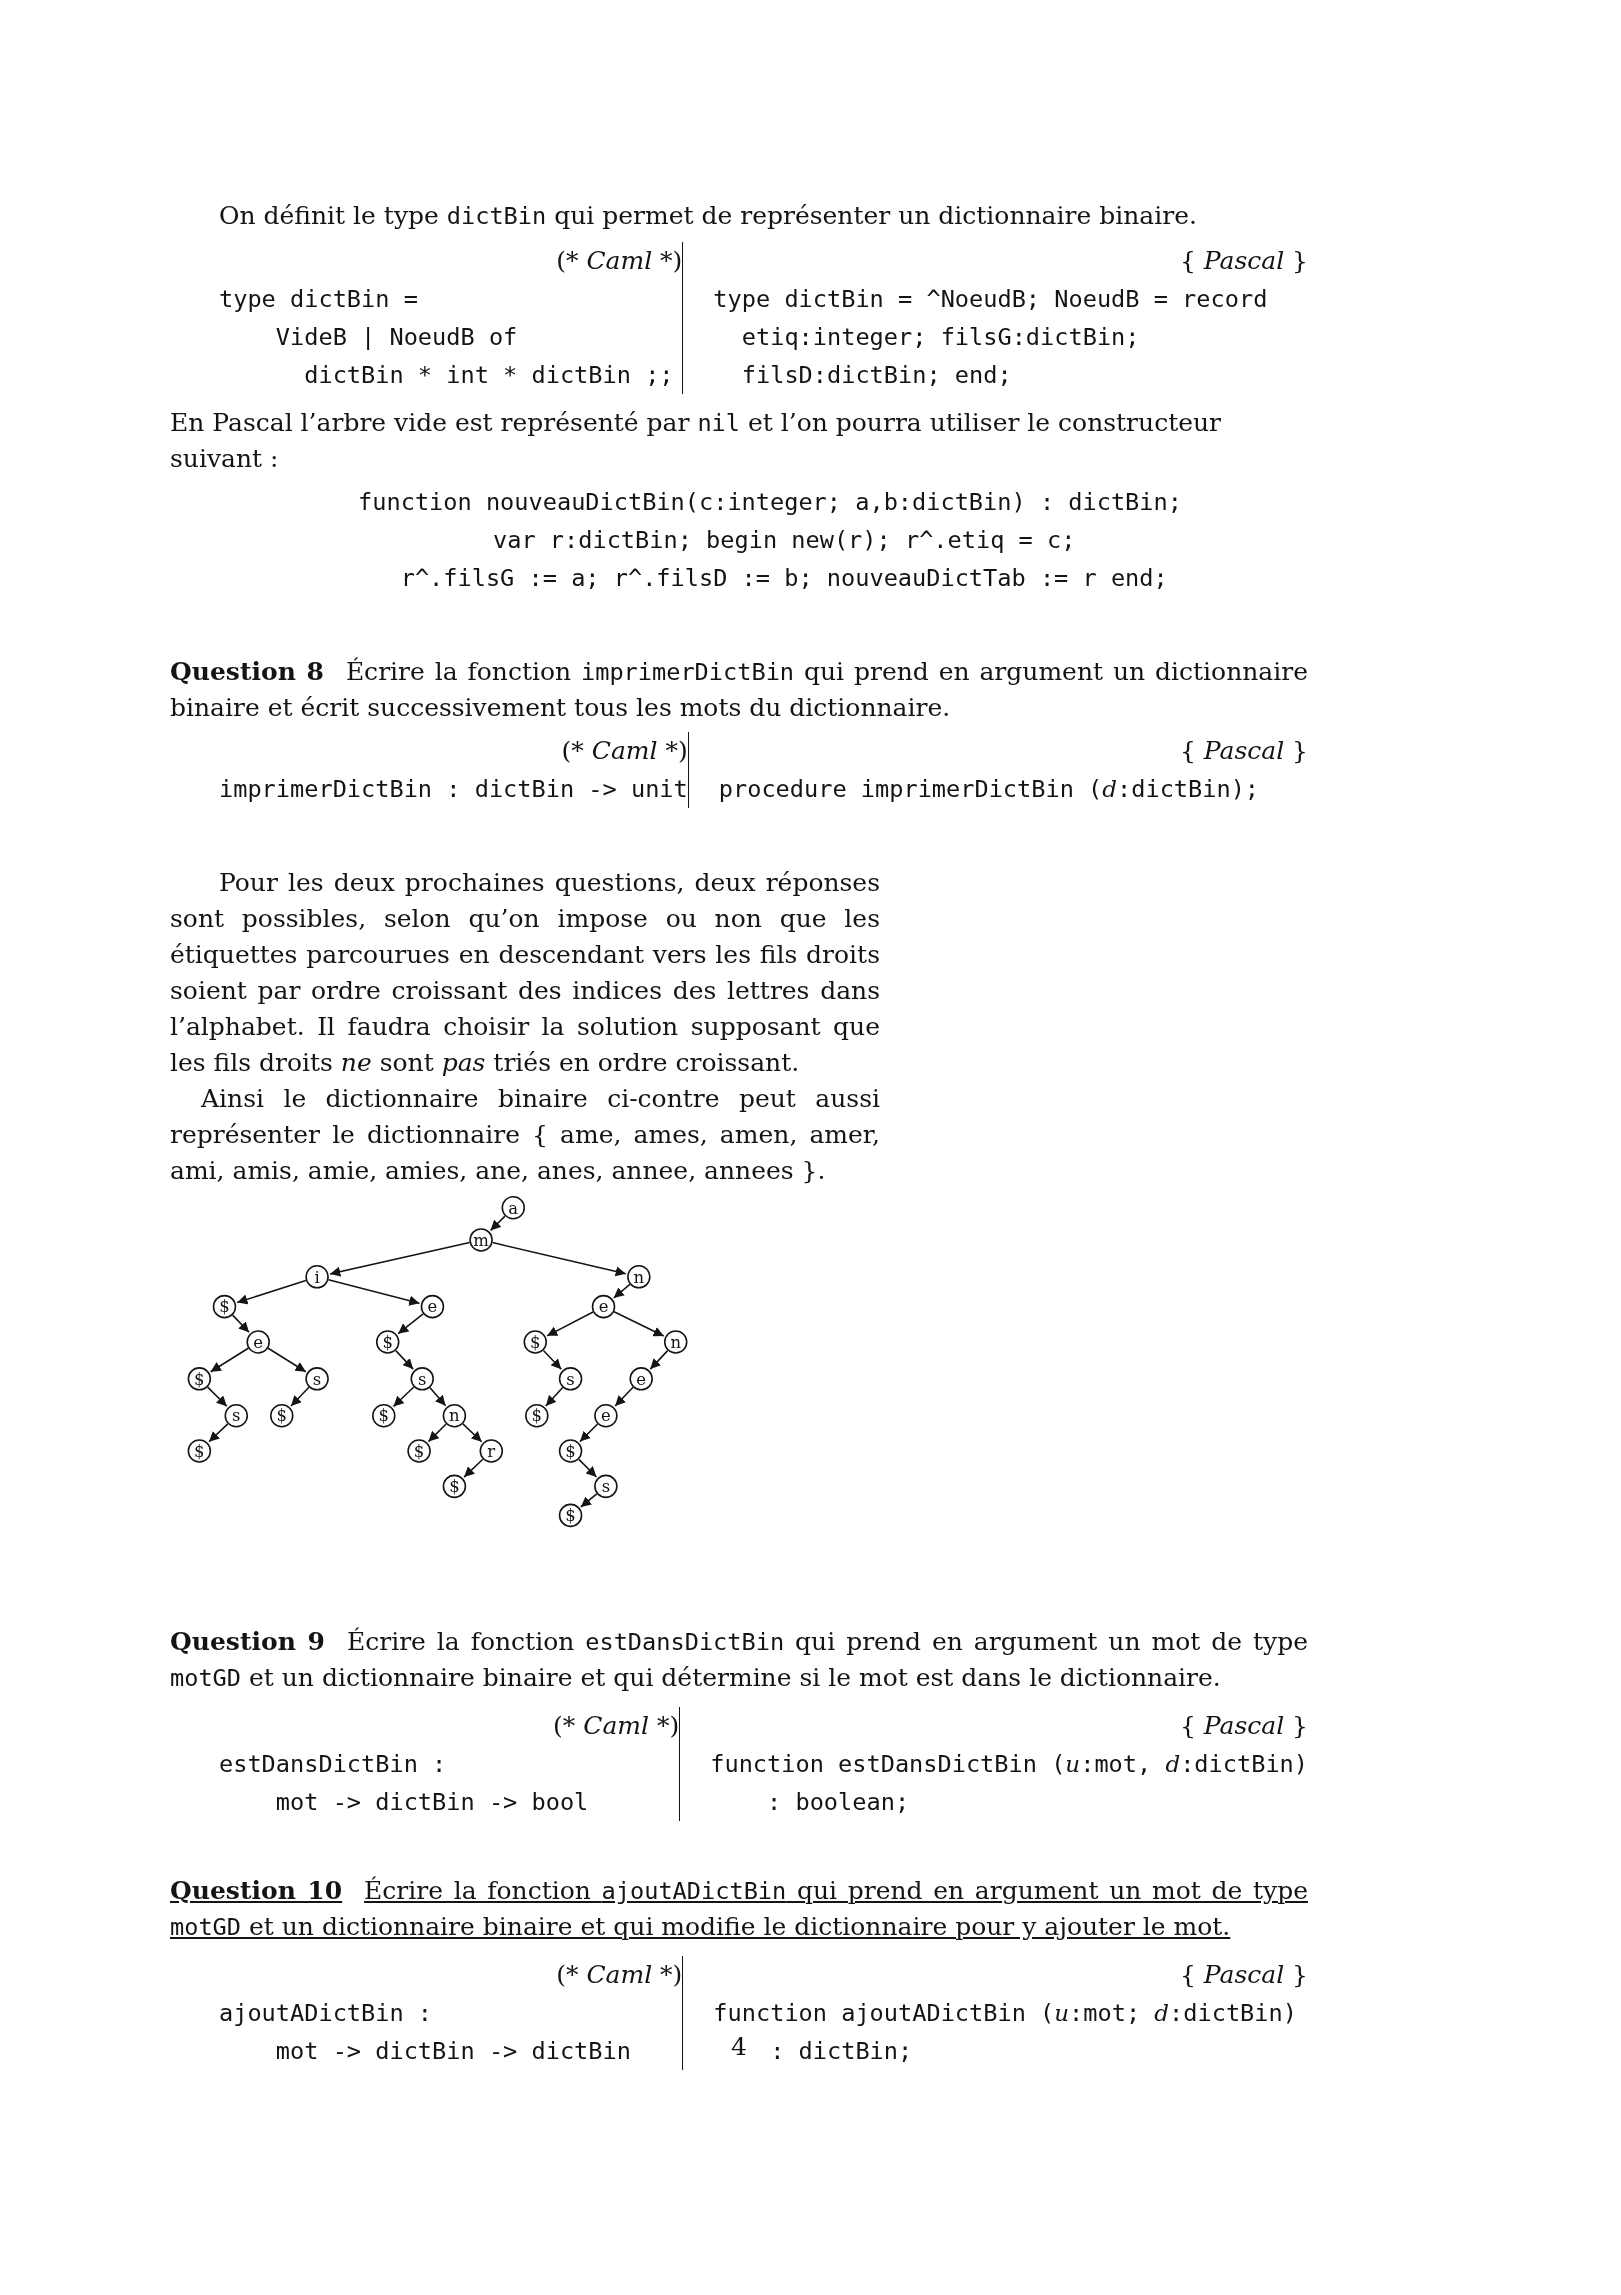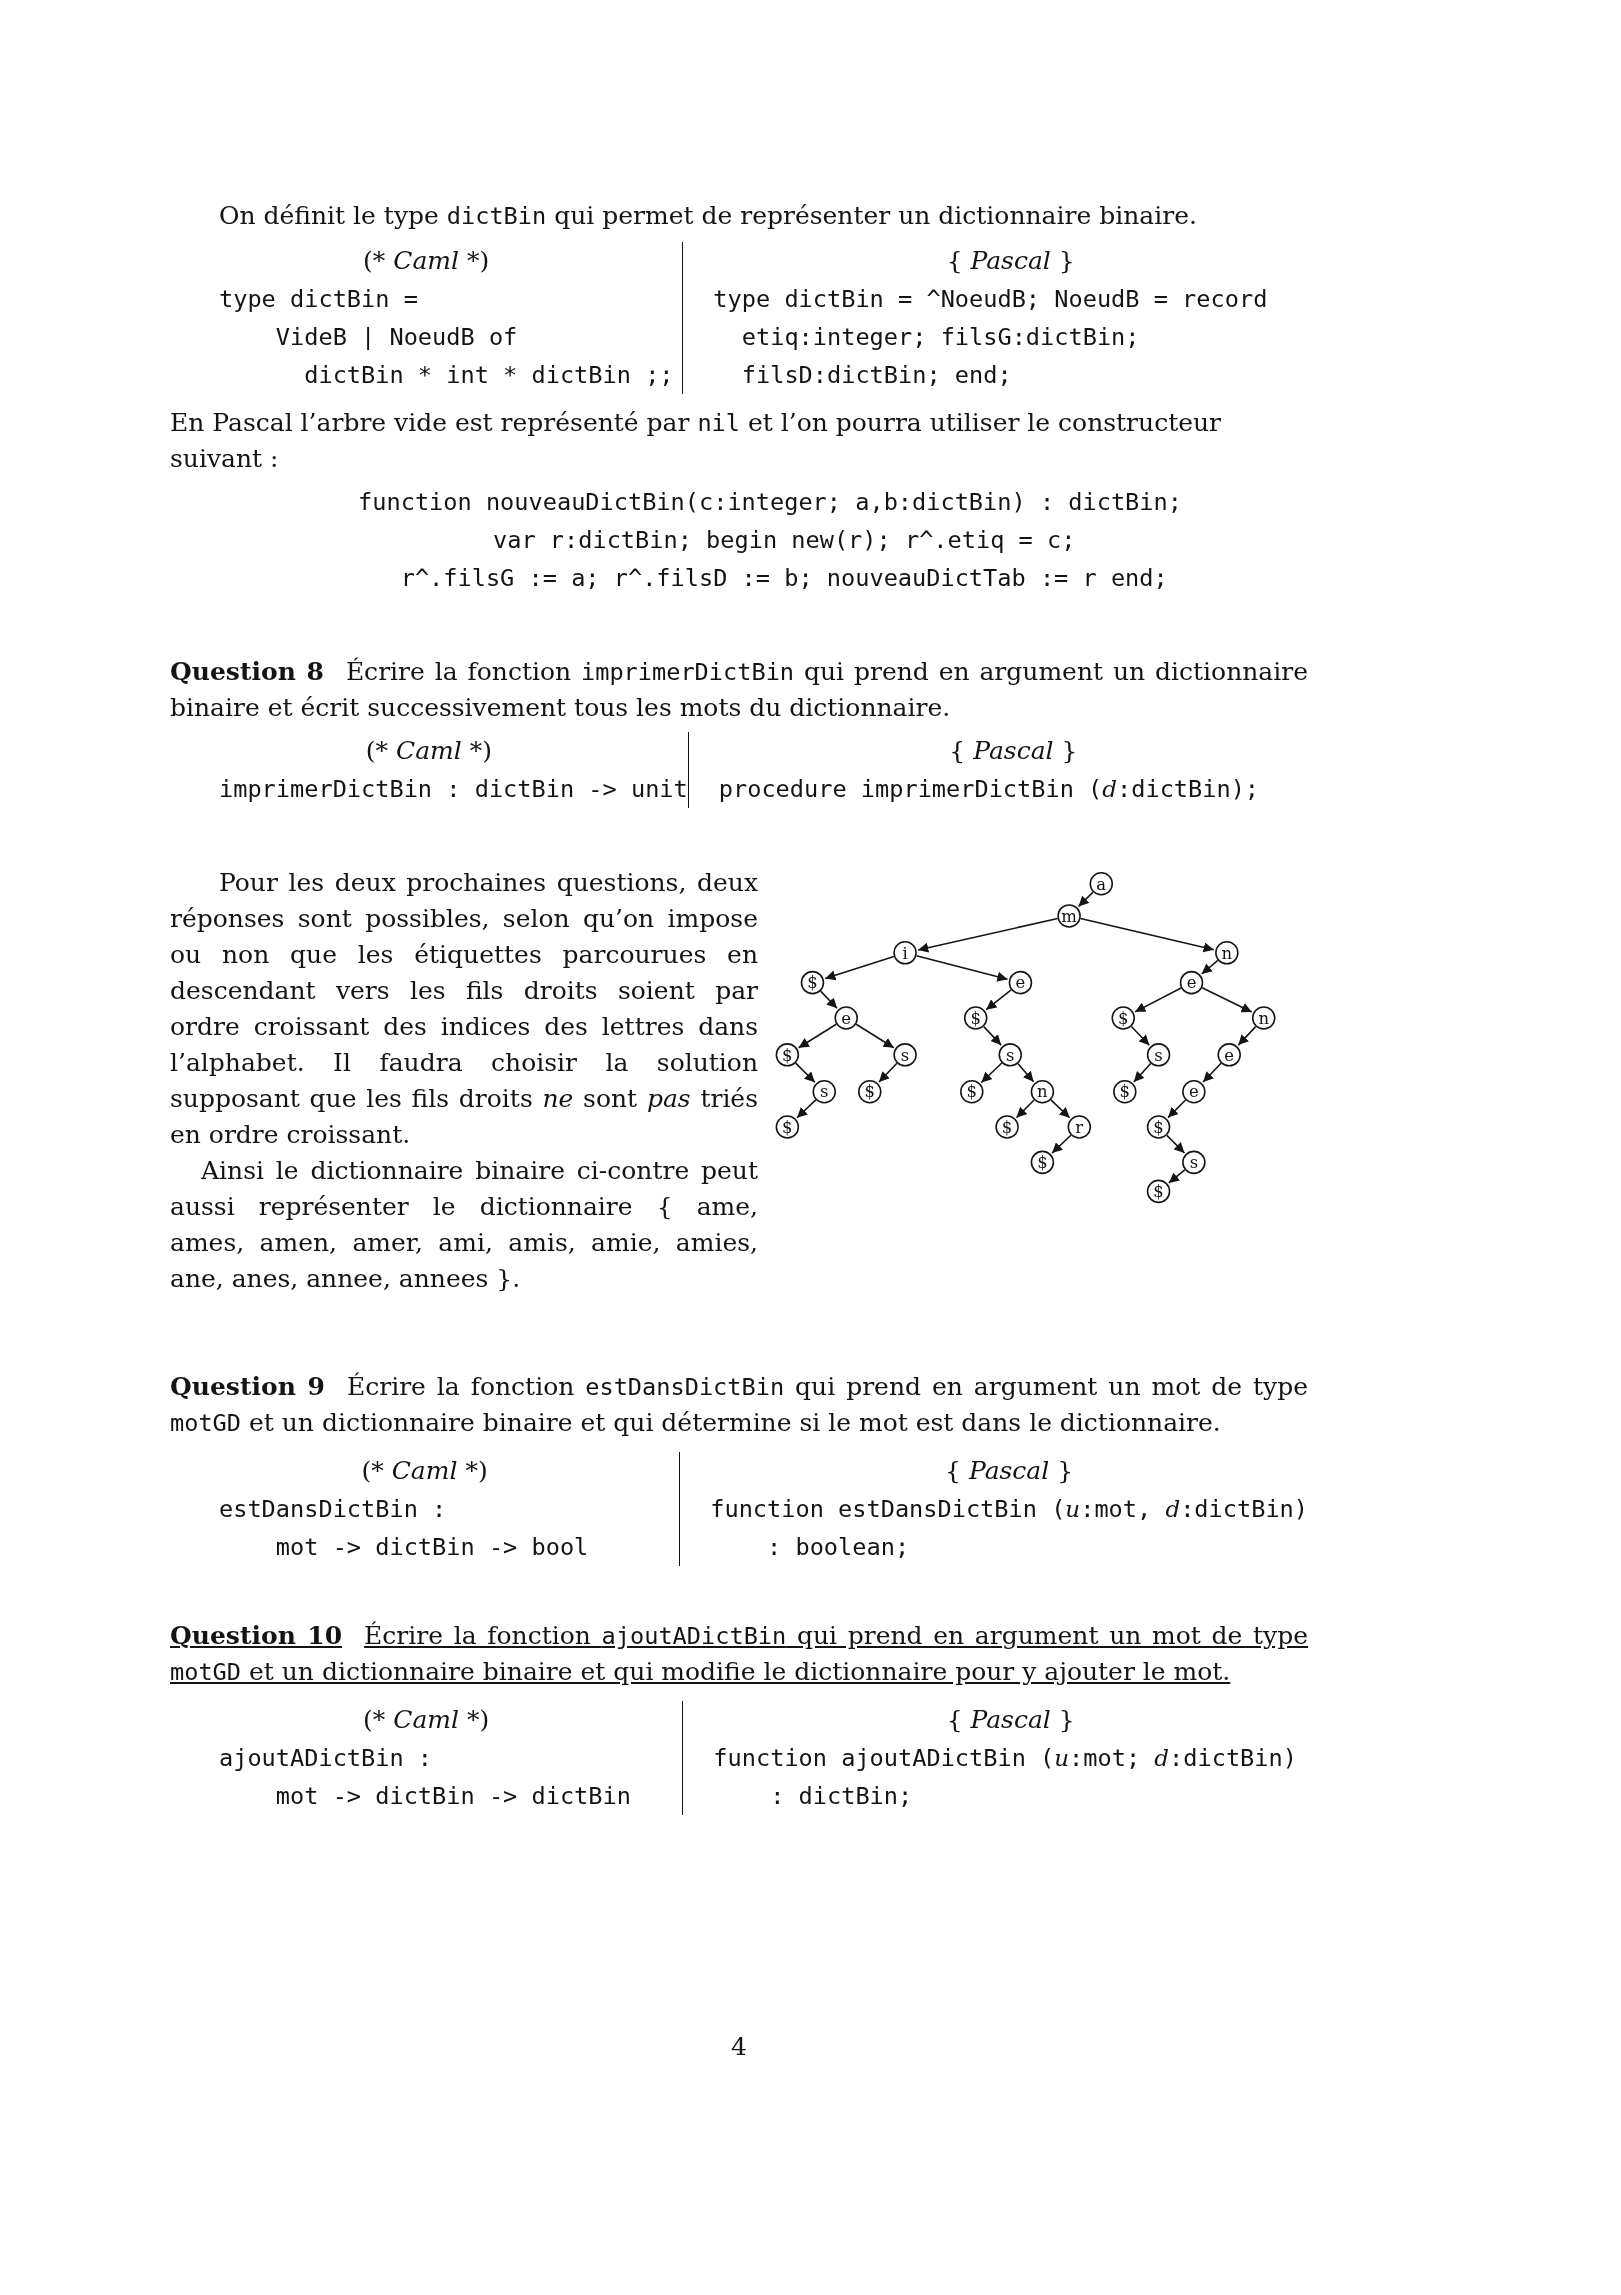--- a/index.html
+++ b/index.html
@@ -21,35 +21,35 @@
   .indent  { text-indent: 49px; }
   .indent2 { text-indent: 31px; }
   .justify { text-align: justify; }
   .mono { font-family: "DejaVu Sans Mono", monospace; font-size: 23.6px; }
   .it { font-style: italic; }
   .qlabel { font-weight: bold; margin-right: 22px; }
 
   .codeblock { display: flex; margin-top: 7.9px; }
   .colL { width: 579px; box-sizing: border-box; }
   .colR { width: 703px; box-sizing: border-box; border-left: 1.6px solid #141414; padding-left: 30px; }
-  .colheader { text-align: center; line-height: 38px; }
+  .colheader { text-align: right; line-height: 38px; }
   .code {
     font-family: "DejaVu Sans Mono", monospace;
     font-size: 23.6px; line-height: 38px;
     white-space: pre; margin: 0;
   }
   .colL .code { padding-left: 49px; }
   .varit { font-family: "DejaVu Serif", serif; font-style: italic; font-size: 23px; }
 
   #para-nil { margin-top: 11px; }
   #code-constructor { margin-top: 6.3px; margin-left: 62px; text-align: center; }
   #q7  { margin-top: 60px; }
   #q8  { margin-top: 57px; }
   #blk-imprimer { margin-top: 6.3px; }
-  #fig-section { margin-top: 57px; display: flex; justify-content: space-between; }
+  #fig-section { margin-top: 57px; display: flex; justify-content: space-between; flex-direction: column; }
   .fig-text { width: 710px; }
   .fig-tree { width: 557px; margin-top: -4.7px; }
   #q9  { margin-top: 72px; }
   #blk-estdans { margin-top: 11px; }
   #q10 { margin-top: 52px; text-decoration: underline; }
   #blk-ajout { margin-top: 11px; }
   #page-number { position: absolute; left: 0; right: 0; top: 2032px; text-align: center; }
 
   .tree-edge   { stroke: #141414; stroke-width: 2; }
   .tree-circle { fill: #ffffff; stroke: #141414; stroke-width: 2; }

